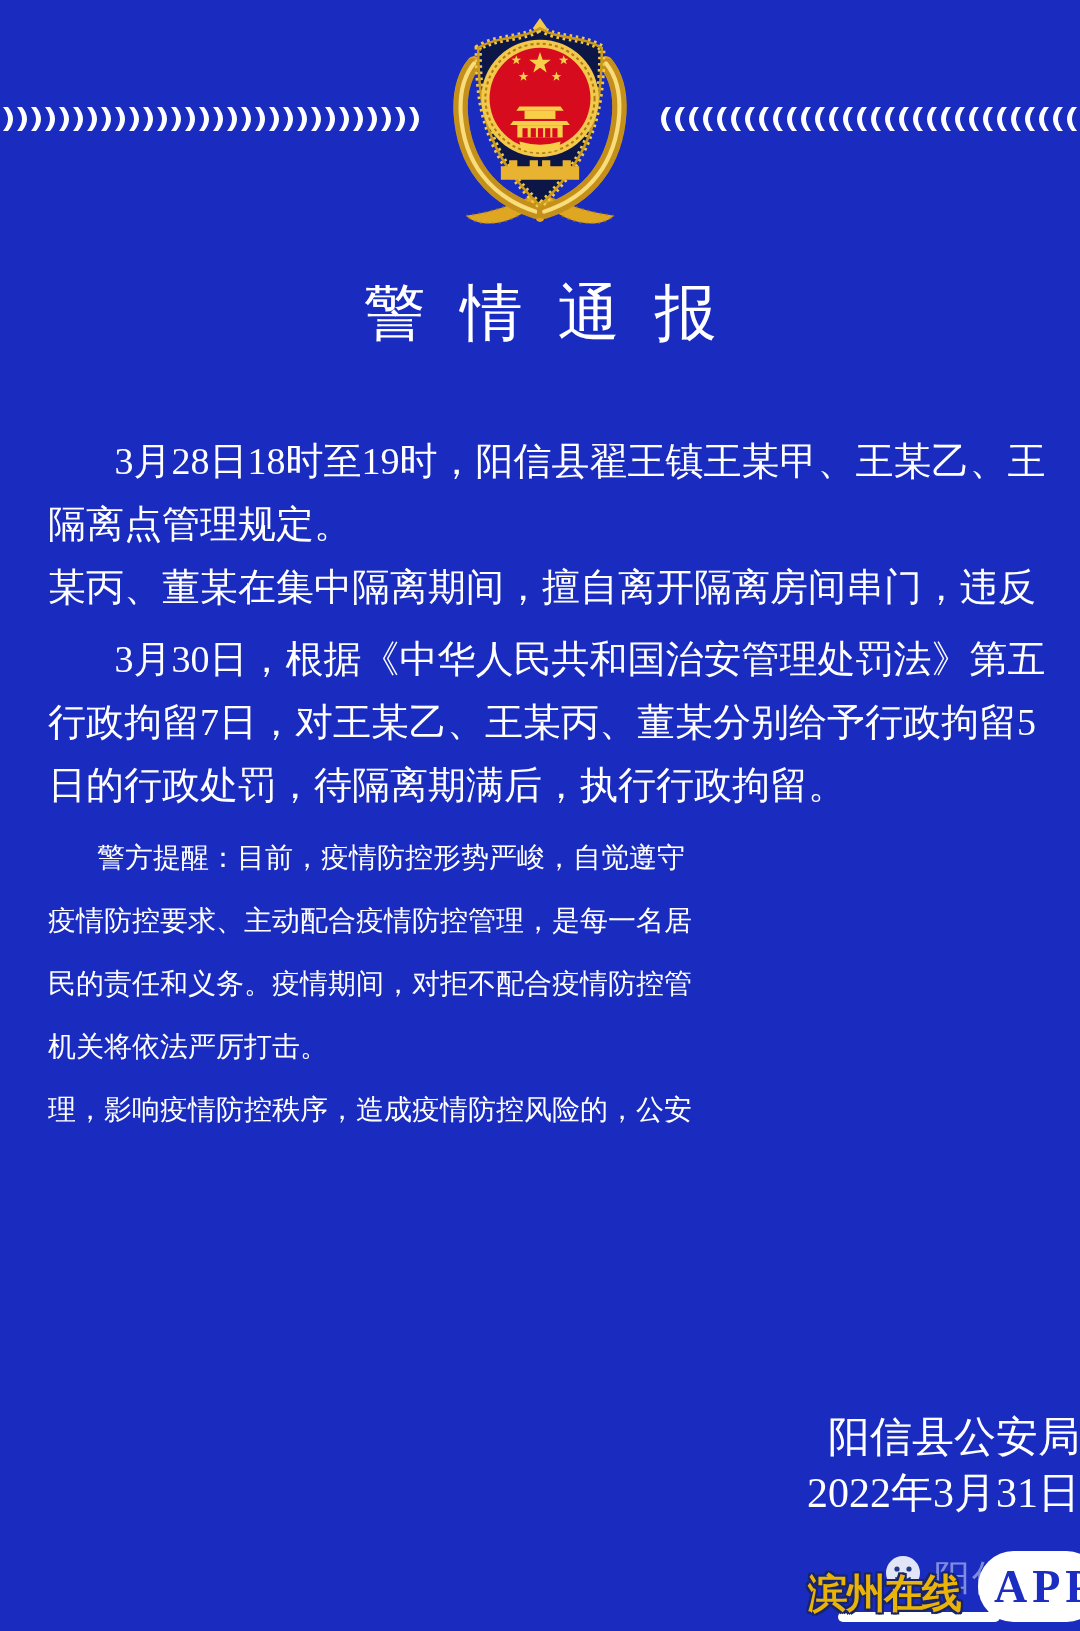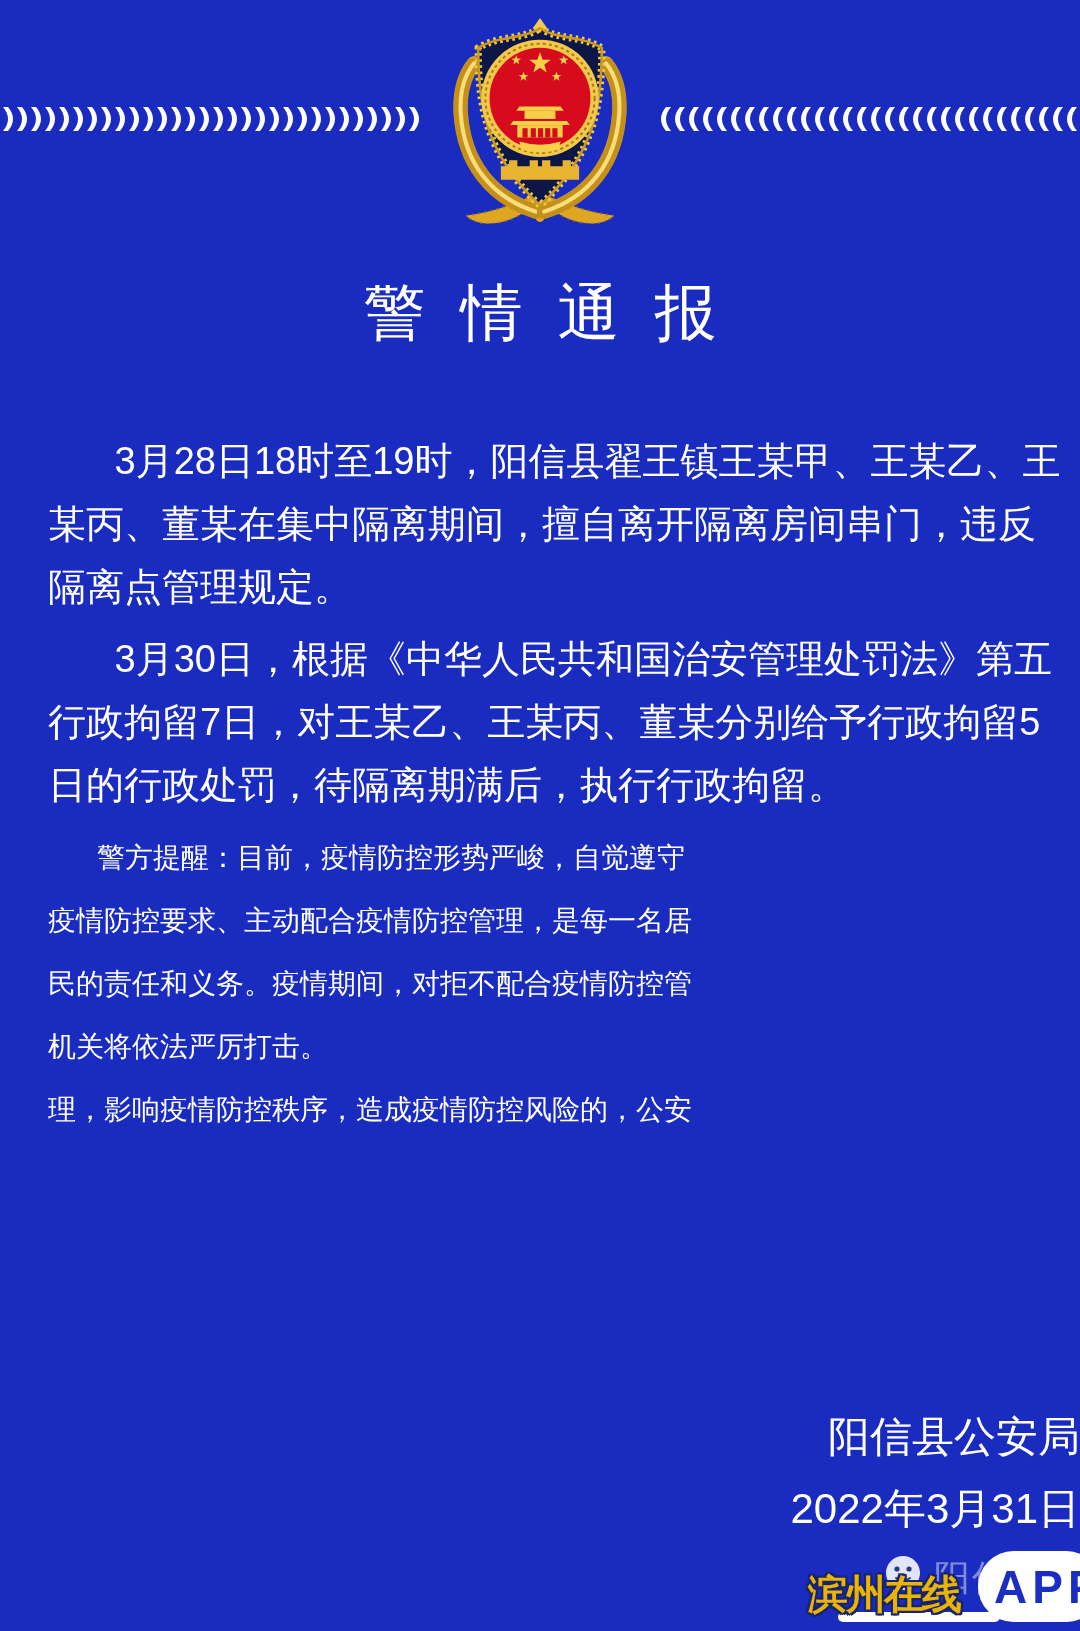--- a/index.html
+++ b/index.html
@@ -1,19 +1,19 @@
 <!DOCTYPE html>
 <html><head>
 <meta charset="utf-8">
 <style>
   html,body{margin:0;padding:0;}
   .poster{
     position:relative;width:1080px;height:1631px;overflow:hidden;
     background:#1a2cc0;color:#fff;
-    font-family:Liberation Sans, sans-serif;
+    font-family:Liberation Serif, serif;
   }
   
   .chev-row{position:absolute;top:106px;height:26px;display:flex;align-items:center;}
   .chev-row.left{left:0;width:428px;overflow:hidden;}
   .chev-row.right{right:0;width:434px;overflow:hidden;justify-content:flex-end;}
   .chev{display:block;width:20px;height:24px;margin-right:-6px;flex:0 0 auto;}
   .chev-row.right .chev{transform:scaleX(-1);margin-right:0;margin-left:-6px;}
   
   .badge{position:absolute;left:437px;top:18px;width:206px;height:206px;}
   
@@ -25,21 +25,21 @@
   
   .body-text{position:absolute;top:430px;left:48px;right:40px;}
   .para{margin:0 0 9px 0;}
   .para.size-a{font-size:38px;}
   .para.size-b{font-size:28px;}
   .line{line-height:63px;height:63px;white-space:nowrap;letter-spacing:0;}
   .line.indent{text-indent:1.75em;}
   
   .signature{position:absolute;top:1414px;left:0;right:0;padding-left:320px;text-align:right;}
   .signature .agency{font-size:42px;line-height:46px;}
-  .signature .date{font-size:42px;line-height:46px;margin-top:26px;}
+  .signature .date{font-size:42px;line-height:46px;margin-top:10px;}
   
   .wm-smiley{position:absolute;left:884px;top:1554px;width:38px;height:38px;opacity:.92;z-index:1;}
   .wm-faint{
     position:absolute;left:934px;top:1558px;font-size:36px;line-height:40px;
     color:rgba(255,255,255,.45);letter-spacing:2px;white-space:nowrap;z-index:1;
   }
   .wm-bar{position:absolute;left:838px;top:1612px;width:162px;height:10px;background:#ffffff;border-radius:6px;z-index:2;}
   .wm-pill{
     position:absolute;left:978px;top:1551px;width:124px;height:71px;background:#ffffff;
     border-radius:38px;z-index:2;display:flex;align-items:center;padding-left:16px;box-sizing:border-box;
@@ -293,22 +293,22 @@
     </g>
 
     <path d="M62,157 L62,144 L70,144 L70,138 L78,138 L78,144 L90,144 L90,138 L98,138 L98,144 L102,144 L102,138 L110,138 L110,144 L122,144 L122,138 L130,138 L130,144 L138,144 L138,157 Z" fill="#e8b330"></path>
   </svg>
 
   <div class="title">警情通报</div>
 
   <div class="body-text">
     <div class="para size-a">
         <div class="line indent">3月28日18时至19时，阳信县翟王镇王某甲、王某乙、王</div>
+        <div class="line">隔离点管理规定。</div>
         <div class="line">某丙、董某在集中隔离期间，擅自离开隔离房间串门，违反</div>
-        <div class="line">隔离点管理规定。</div>
       </div>
     <div class="para size-a">
         <div class="line indent">3月30日，根据《中华人民共和国治安管理处罚法》第五</div>
         <div class="line">行政拘留7日，对王某乙、王某丙、董某分别给予行政拘留5</div>
         <div class="line">日的行政处罚，待隔离期满后，执行行政拘留。</div>
       </div>
     <div class="para size-b">
         <div class="line indent">警方提醒：目前，疫情防控形势严峻，自觉遵守</div>
         <div class="line">疫情防控要求、主动配合疫情防控管理，是每一名居</div>
         <div class="line">民的责任和义务。疫情期间，对拒不配合疫情防控管</div>

